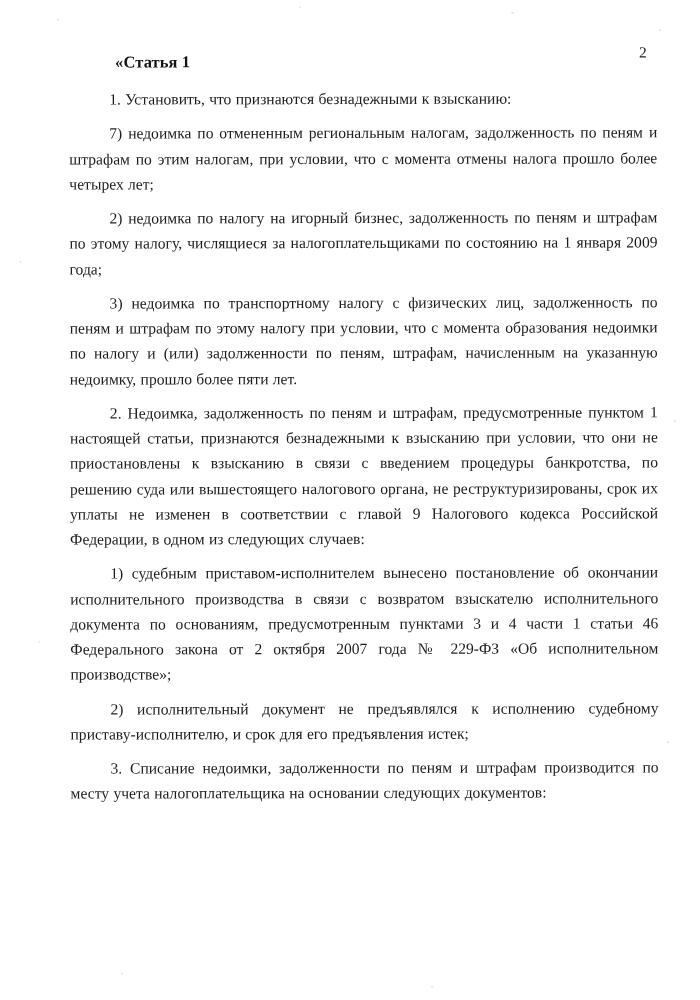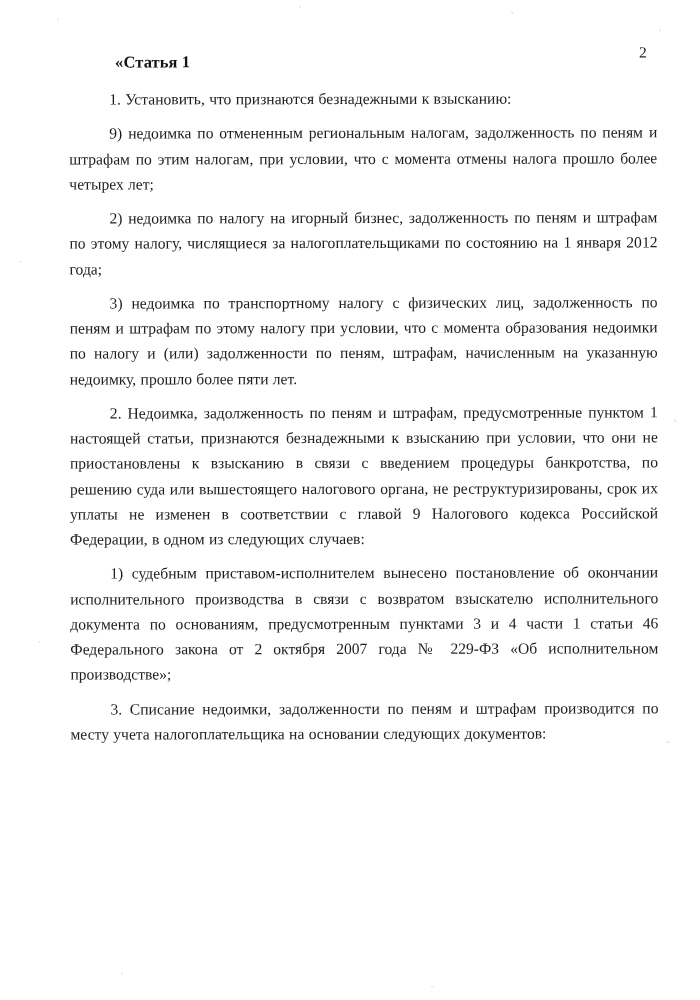--- a/index.html
+++ b/index.html
@@ -70,25 +70,26 @@
 <body>
 
 <div class="page scan-tilt">
 
   <div class="page-number">2</div>
 
   <div class="content">
     <div class="heading">«Статья 1</div>
 
     <p class="para">1. Установить, что признаются безнадежными к взысканию:</p>
-    <p class="para">9) недоимка по отмененным региональным налогам, задолженность по пеням и штрафам по этим налогам, при условии, что с момента отмены налога прошло более четырех лет;</p>
-    <p class="para">2) недоимка по налогу на игорный бизнес, задолженность по пеням и штрафам по этому налогу, числящиеся за налогоплательщиками по состоянию на 1 января 2012 года;</p>
+    <p class="para">7) недоимка по отмененным региональным налогам, задолженность по пеням и штрафам по этим налогам, при условии, что с момента отмены налога прошло более четырех лет;</p>
+    <p class="para">2) недоимка по налогу на игорный бизнес, задолженность по пеням и штрафам по этому налогу, числящиеся за налогоплательщиками по состоянию на 1 января 2009 года;</p>
     <p class="para">3) недоимка по транспортному налогу с физических лиц, задолженность по пеням и штрафам по этому налогу при условии, что с момента образования недоимки по налогу и (или) задолженности по пеням, штрафам, начисленным на указанную недоимку, прошло более пяти лет.</p>
     <p class="para">2. Недоимка, задолженность по пеням и штрафам, предусмотренные пунктом 1 настоящей статьи, признаются безнадежными к взысканию при условии, что они не приостановлены к взысканию в связи с введением процедуры банкротства, по решению суда или вышестоящего налогового органа, не реструктуризированы, срок их уплаты не изменен в соответствии с главой 9 Налогового кодекса Российской Федерации, в одном из следующих случаев:</p>
     <p class="para">1) судебным приставом-исполнителем вынесено постановление об окончании исполнительного производства в связи с возвратом взыскателю исполнительного документа по основаниям, предусмотренным пунктами 3 и 4 части 1 статьи 46 Федерального закона от 2 октября 2007 года № 229-ФЗ «Об исполнительном производстве»;</p>
+    <p class="para">2) исполнительный документ не предъявлялся к исполнению судебному приставу-исполнителю, и срок для его предъявления истек;</p>
     <p class="para last">3. Списание недоимки, задолженности по пеням и штрафам производится по месту учета налогоплательщика на основании следующих документов:</p>
   </div>
 
   <div class="speck" style="left:58px;top:18px;width:2px;height:2px;"></div>
   <div class="speck" style="left:512px;top:12px;width:3px;height:2px;"></div>
   <div class="speck" style="left:660px;top:30px;width:2px;height:2px;"></div>
   <div class="speck" style="left:20px;top:260px;width:2px;height:2px;"></div>
   <div class="speck" style="left:674px;top:420px;width:2px;height:3px;"></div>
   <div class="speck" style="left:38px;top:640px;width:2px;height:2px;"></div>
   <div class="speck" style="left:666px;top:742px;width:3px;height:2px;"></div>

